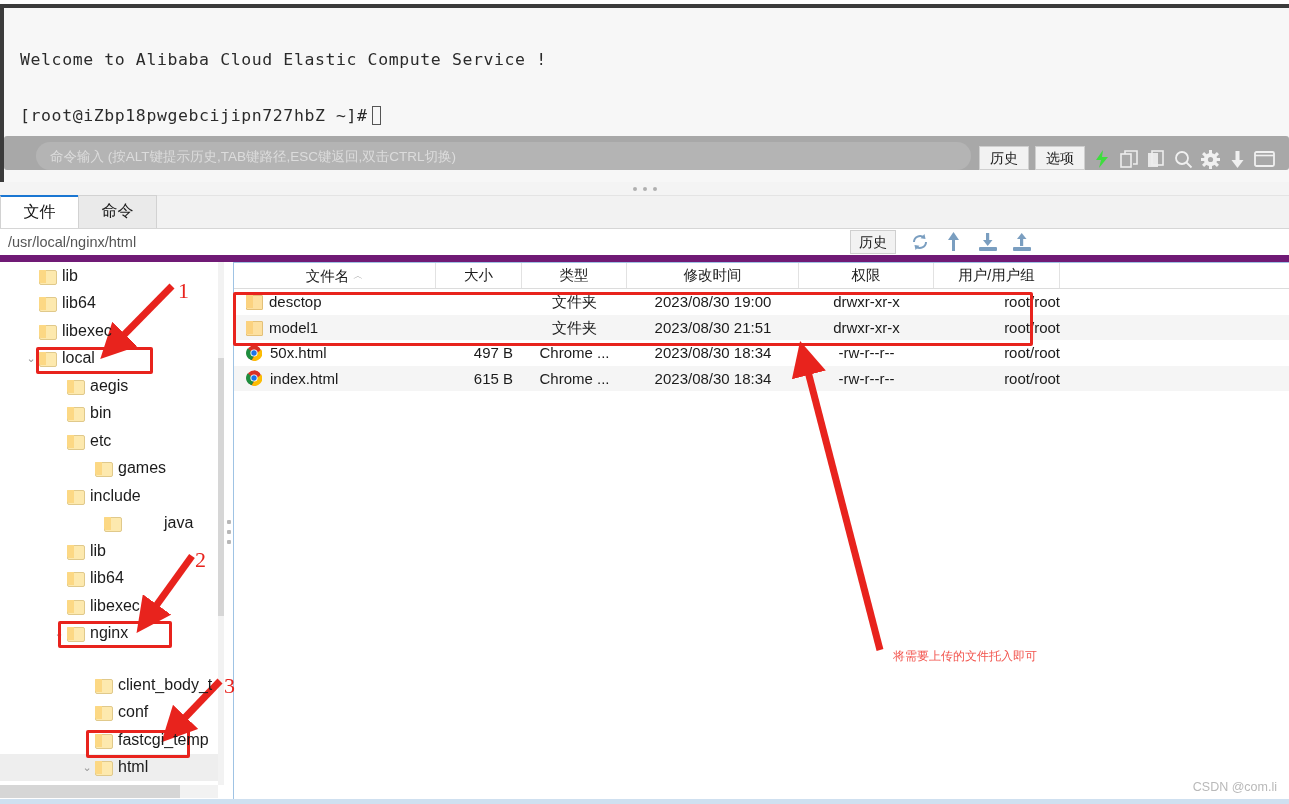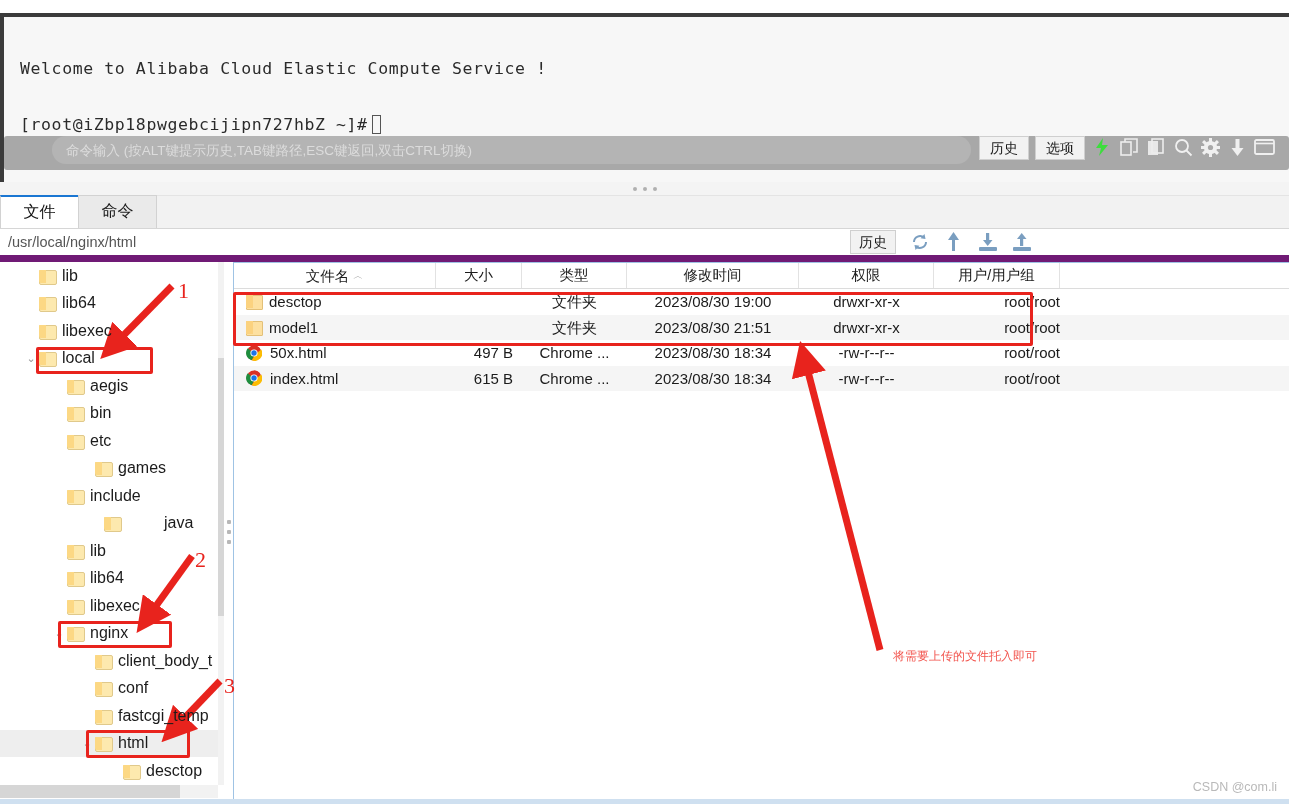--- a/index.html
+++ b/index.html
@@ -6,21 +6,21 @@
   html, body {
     width: 1289px; height: 804px;
     font-family: "Liberation Sans", "DejaVu Sans", sans-serif;
     background: #ffffff;
     overflow: hidden;
   }
   #root { position: relative; width: 1289px; height: 804px; }
 
   
   .terminal {
-    position: absolute; left: 0; top: 13px; width: 1289px; height: 182px;
+    position: absolute; left: 0; top: 4px; width: 1289px; height: 182px;
     background: #3b3b3b;
     padding: 4px 0 0 4px;
   }
   .terminal-inner {
     width: 1285px; height: 178px;
     background: #f7f7f7;
     position: relative;
     overflow: hidden;
   }
   .term-line {
@@ -38,21 +38,21 @@
     border: 1px solid #555; vertical-align: -4px;
     margin-left: 4px; background: transparent;
   }
 
   
   .cmdbar {
     position: absolute; left: 4px; top: 136px;
     width: 1285px; height: 34px;
     background: #a8a8a8;
     border-radius: 3px;
-    display: flex; align-items: flex-start; padding-left: 16px;
+    display: flex; align-items: flex-end;
   }
   .cmdinput {
     flex: 1; height: 28px; margin-left: 32px; margin-right: 8px;
     background: #b4b4b4;
     border: none; border-radius: 14px;
     color: #e2e2e2; font-size: 13.5px;
     padding: 0 14px;
     outline: none;
     font-family: "Liberation Sans", sans-serif;
   }
@@ -405,21 +405,21 @@
       <div class="tnode" style="padding-left: 52px;">
         <span class="chev"></span>
         <span class="folder"></span>
         <span class="tlabel">libexec</span>
       </div>
       <div class="tnode" style="padding-left: 52px;">
         <span class="chev">⌄</span>
         <span class="folder"></span>
         <span class="tlabel">nginx</span>
       </div>
-      <div class="tnode" style="padding-left: 80px;">
+      <div class="tnode" style="padding-left: 80px; margin-top: 24px;">
         <span class="chev"></span>
         <span class="folder"></span>
         <span class="tlabel">client_body_t</span>
       </div>
       <div class="tnode" style="padding-left: 80px;">
         <span class="chev"></span>
         <span class="folder"></span>
         <span class="tlabel">conf</span>
       </div>
       <div class="tnode" style="padding-left: 80px;">

